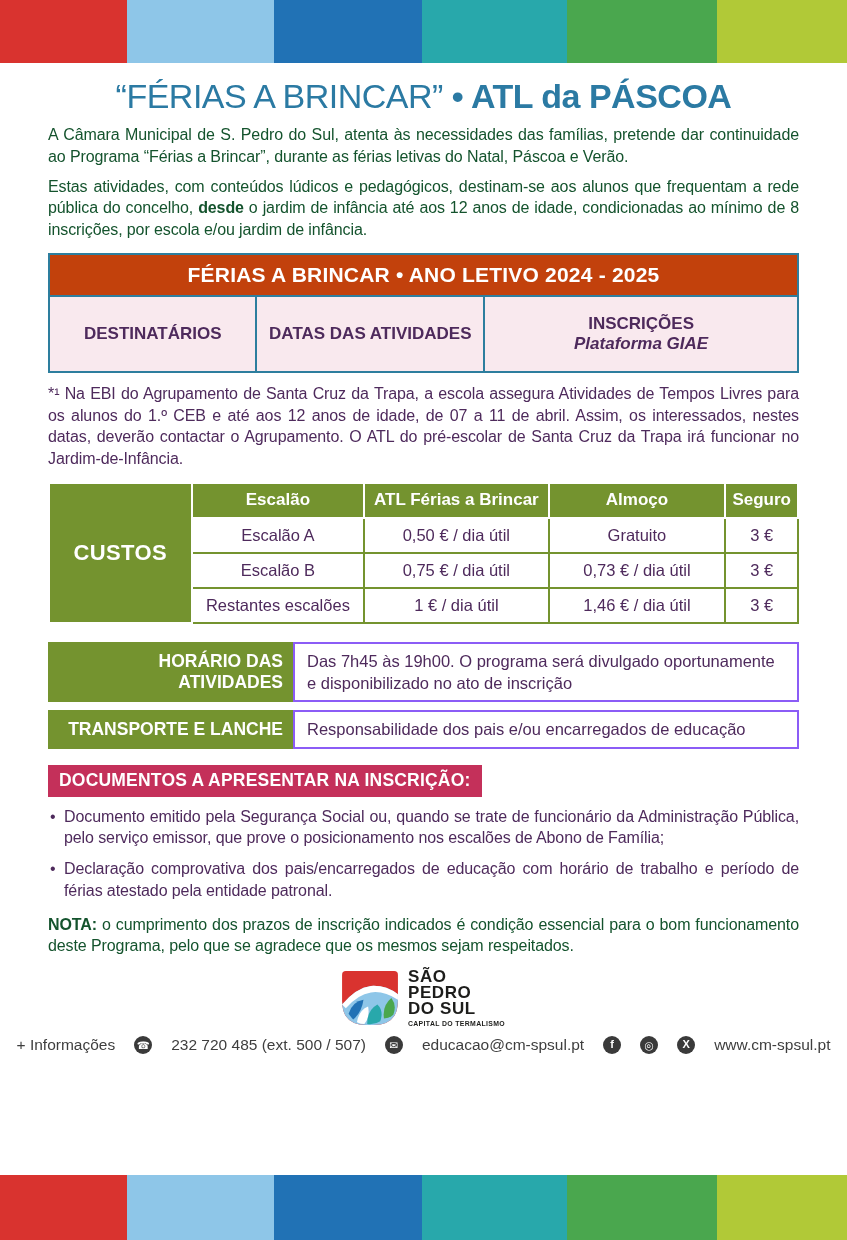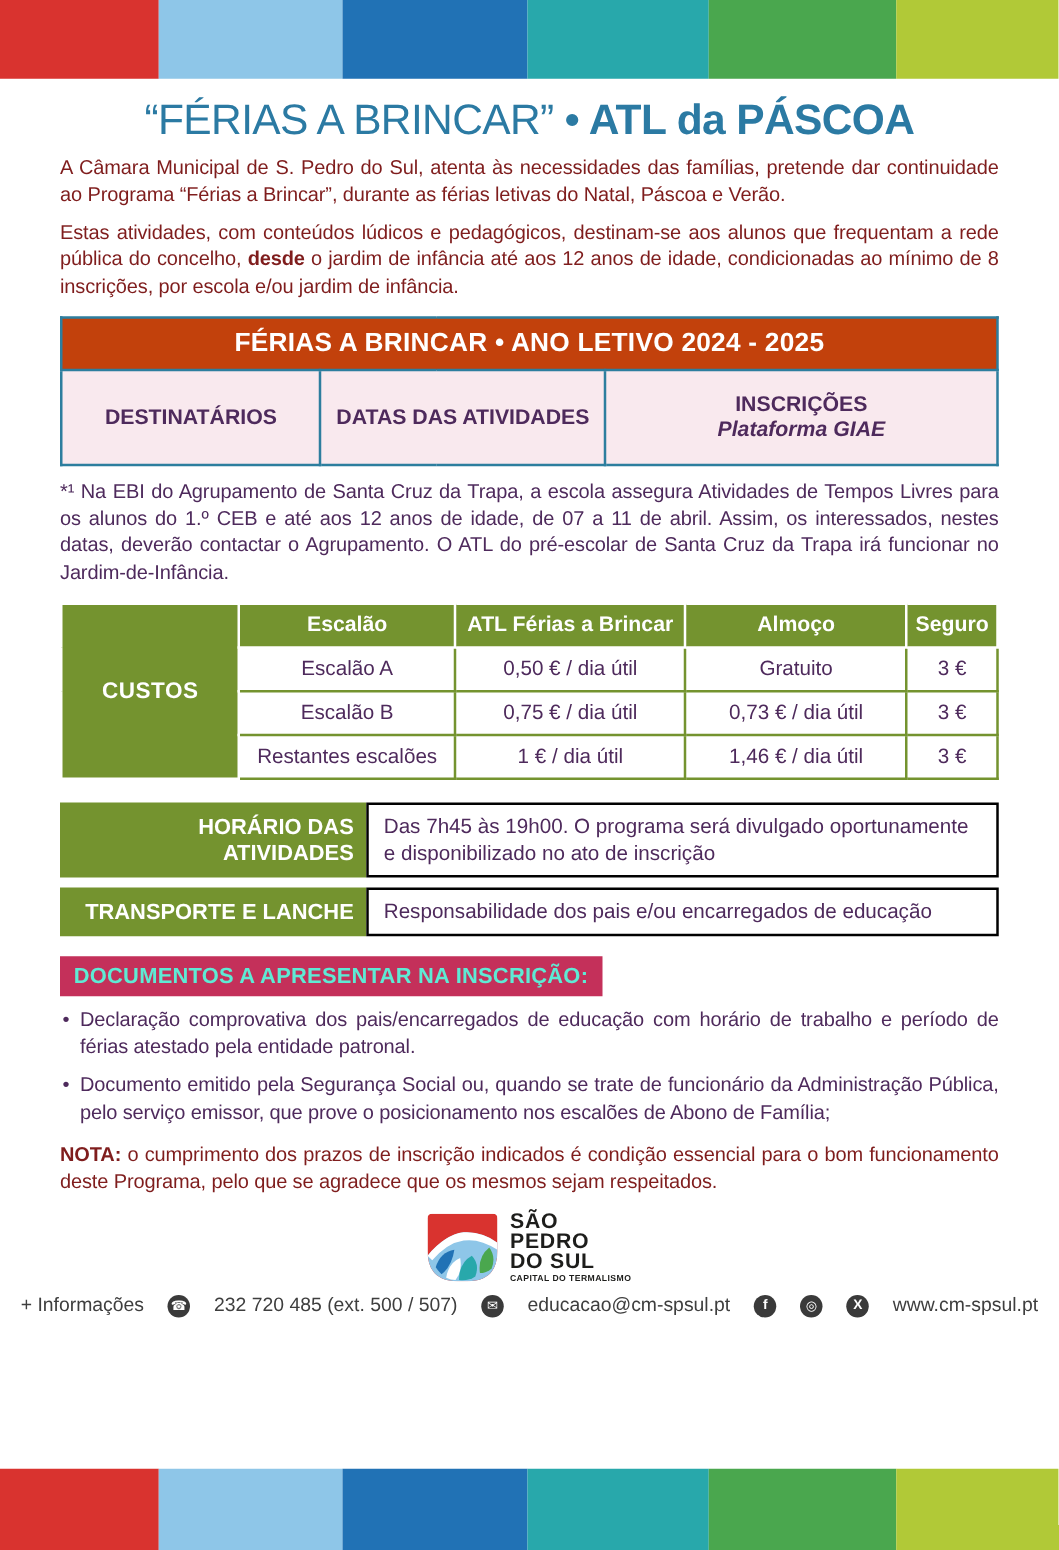--- a/index.html
+++ b/index.html
@@ -18,49 +18,49 @@
   .colorbar .seg:nth-child(5){ width:17.6%; }
   .colorbar .seg:nth-child(6){ width:15.4%; }
 
   .content { padding:0 48px; flex:1; }
 
   
   .title { text-align:center; margin:14px 0 8px; font-size:34px; color:#2b7aa3; letter-spacing:-0.5px; white-space:nowrap; }
   .title .bold { font-weight:700; }
 
   
-  .para { font-size:16px; line-height:1.36; color:#7f1d1d; text-align:justify; margin-top:8px; letter-spacing:-0.1px; }
+  .para { font-size:16px; line-height:1.36; color:#14532d; text-align:justify; margin-top:8px; letter-spacing:-0.1px; }
   .para b { font-weight:700; }
 
   
   table.t1 { width:100%; border-collapse:collapse; margin-top:12px; }
   table.t1 td { border:2px solid #2d7e9e; color:#4e2a5c; text-align:center; vertical-align:middle; }
   table.t1 .t1-title { background:#c2410c; color:#ffffff; font-weight:700; font-size:21px; padding:8px 4px; letter-spacing:0.2px; }
   table.t1 .t1-head { background:#f9e9ee; font-weight:700; font-size:17px; height:76px; padding:4px 8px; }
   table.t1 .t1-body { background:#ffffff; font-size:17px; height:78px; padding:4px 10px; }
   .giae { font-style:italic; display:block; }
 
   
   .footnote { font-size:16px; line-height:1.36; color:#4e2a5c; text-align:justify; margin-top:10px; letter-spacing:-0.1px; }
 
   
   table.t2 { width:100%; border-collapse:collapse; margin-top:12px; }
   table.t2 td { border:2px solid #74932f; color:#4e2a5c; text-align:center; vertical-align:middle; font-size:16.5px; height:35px; padding:2px 6px; background:#fff; }
   table.t2 td.g { background:#74932f; color:#ffffff; font-weight:700; border-color:#ffffff; font-size:17px; }
-  table.t2 td.g-label { background:#74932f; color:#ffffff; font-weight:700; border-color:#ffffff; font-size:18px; letter-spacing:0.4px; }
+  table.t2 td.g-label { background:#74932f; color:#ffffff; font-weight:700; border-color:#ffffff; font-size:22px; letter-spacing:0.4px; }
 
   
   .bar-row { display:flex; align-items:stretch; }
   .bar-row.horario { margin-top:18px; }
   .bar-row.transporte { margin-top:8px; }
   .bar-row .lbl { width:245px; flex-shrink:0; background:#74932f; color:#fff; font-weight:700; font-size:17.5px; display:flex; align-items:center; justify-content:flex-end; text-align:right; padding:6px 10px; }
-  .bar-row .val { flex:1; border:2px solid #000000; background:#fff; color:#4e2a5c; font-size:16.5px; line-height:1.35; display:flex; align-items:center; padding:6px 12px; }
-
-  
-  .doc-badge { display:inline-block; margin-top:16px; background:#c4305a; color:#5eead4; font-weight:700; font-size:17.5px; padding:5px 11px 6px; letter-spacing:0.2px; }
+  .bar-row .val { flex:1; border:2px solid #8b5cf6; background:#fff; color:#4e2a5c; font-size:16.5px; line-height:1.35; display:flex; align-items:center; padding:6px 12px; }
+
+  
+  .doc-badge { display:inline-block; margin-top:16px; background:#c4305a; color:#ffffff; font-weight:700; font-size:17.5px; padding:5px 11px 6px; letter-spacing:0.2px; }
   ul.doc-list { list-style:none; margin-top:8px; }
   ul.doc-list li { position:relative; padding-left:16px; font-size:16px; line-height:1.36; color:#4e2a5c; text-align:justify; margin-top:9px; letter-spacing:-0.1px; }
   ul.doc-list li::before { content:"•"; position:absolute; left:2px; top:0; color:#4e2a5c; }
 
   .nota { margin-top:12px; }
   .nota b { font-weight:700; }
 
   
   .logo-wrap { margin-top:12px; display:flex; justify-content:center; align-items:center; gap:10px; }
   .logo-text .name { font-weight:700; font-size:17px; line-height:0.94; color:#1d1d1b; letter-spacing:0.6px; }
@@ -159,22 +159,22 @@
 
     <div class="bar-row transporte">
       <div class="lbl">TRANSPORTE E LANCHE</div>
       <div class="val">Responsabilidade dos pais e/ou encarregados de educação</div>
     </div>
 
     <div>
       <span class="doc-badge">DOCUMENTOS A APRESENTAR NA INSCRIÇÃO:</span>
     </div>
     <ul class="doc-list">
+      <li>Documento emitido pela Segurança Social ou, quando se trate de funcionário da Administração Pública, pelo serviço emissor, que prove o posicionamento nos escalões de Abono de Família;</li>
       <li>Declaração comprovativa dos pais/encarregados de educação com horário de trabalho e período de férias atestado pela entidade patronal.</li>
-      <li>Documento emitido pela Segurança Social ou, quando se trate de funcionário da Administração Pública, pelo serviço emissor, que prove o posicionamento nos escalões de Abono de Família;</li>
     </ul>
 
     <p class="para nota"><b>NOTA:</b><span> o cumprimento dos prazos de inscrição indicados é condição essencial para o bom funcionamento deste Programa, pelo que se agradece que os mesmos sejam respeitados.</span></p>
 
     <div class="logo-wrap">
       <svg width="56" height="54" viewBox="0 0 60 58" aria-hidden="true">
         <path d="M4 0 H56 Q60 0 60 4 V32 Q60 58 34 58 H26 Q0 58 0 32 V4 Q0 0 4 0 Z" fill="#d9332f"></path>
         <path d="M0 36 Q15 18 31 16 Q47 15 60 25 V32 Q60 58 34 58 H26 Q0 58 0 32 Z" fill="#8ec6e8"></path>
         <path d="M31 16 Q47 15 60 25 V31 Q45 21 31 23 Q17 25 4 40 L0 36 Q15 18 31 16 Z" fill="#ffffff"></path>
         <path d="M7 46 Q11 33 23 31 Q21 45 12 52 Q9 49 7 46 Z" fill="#2172b5"></path>

